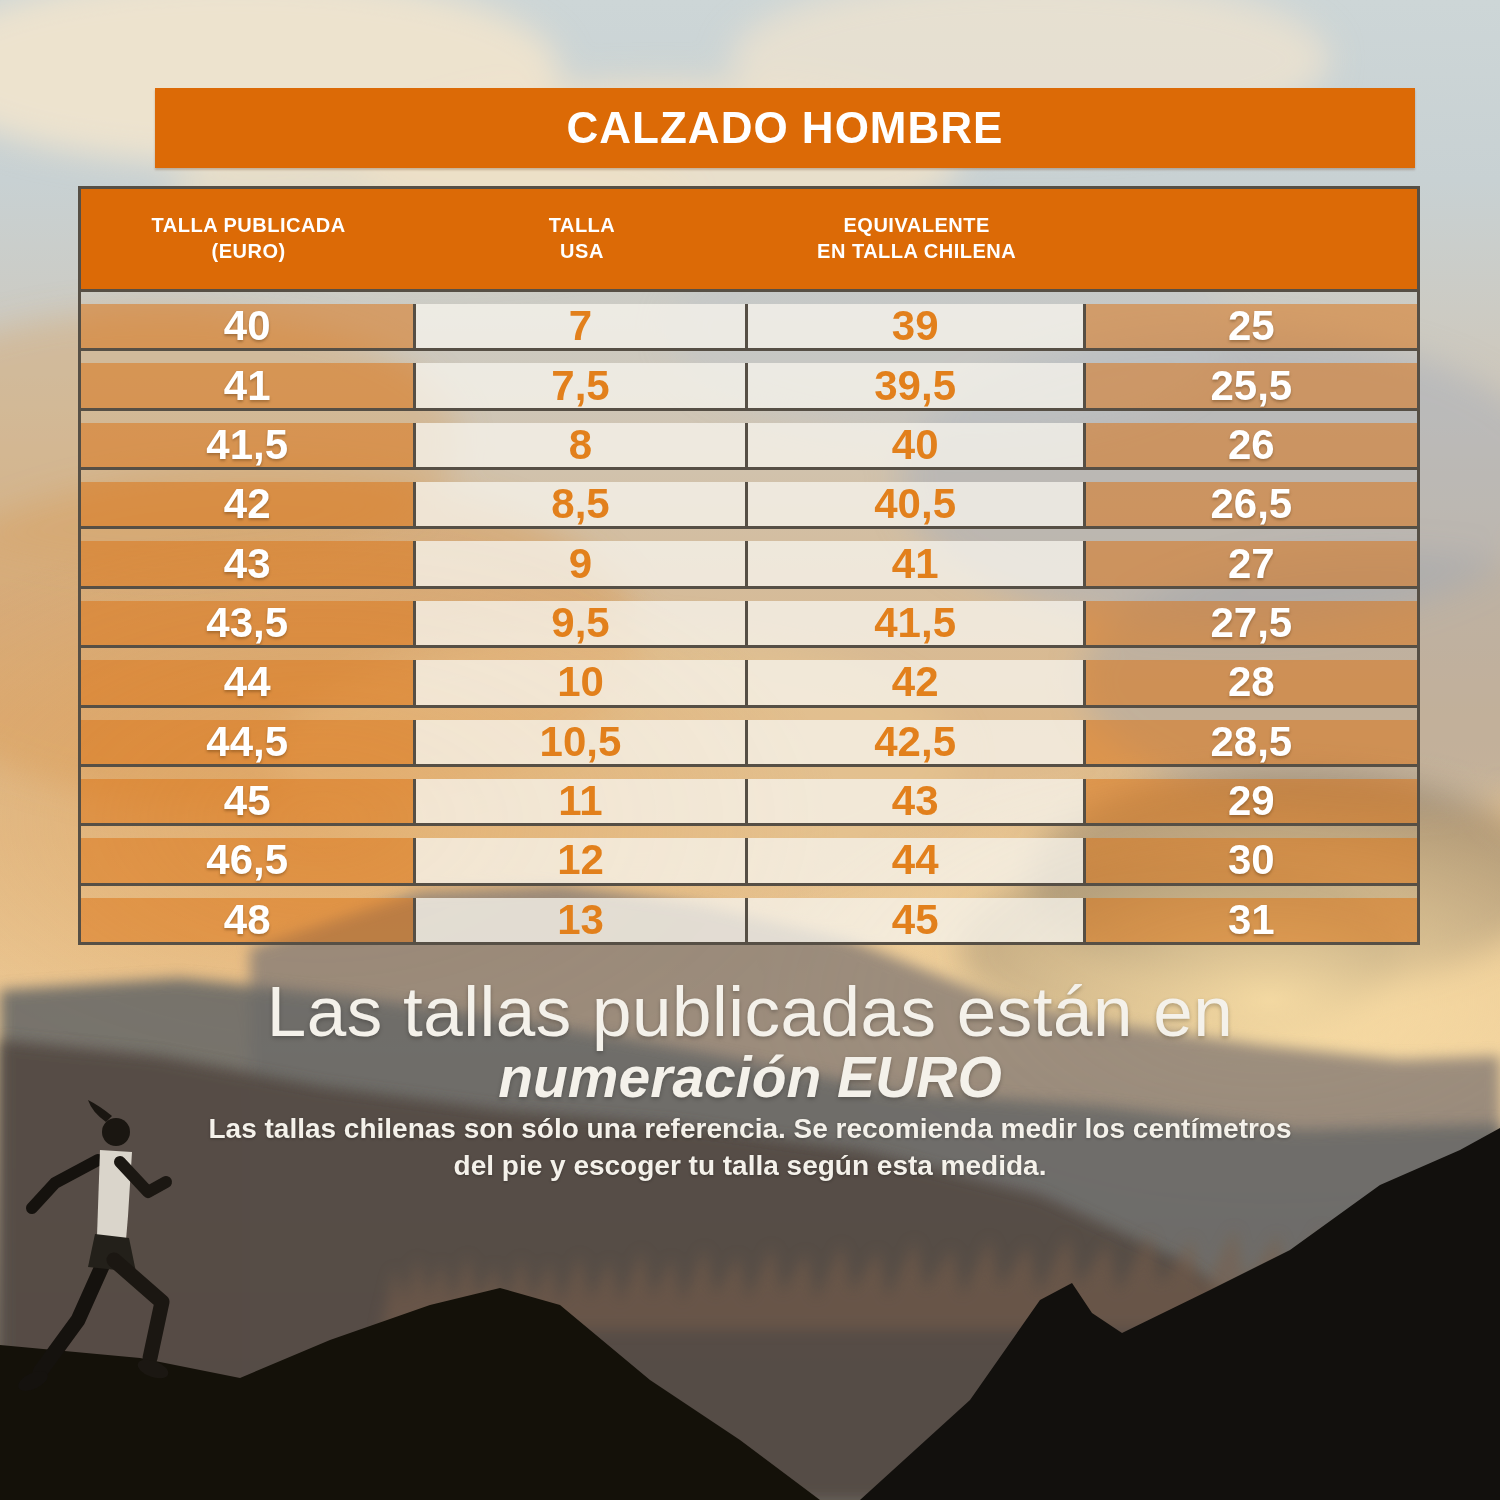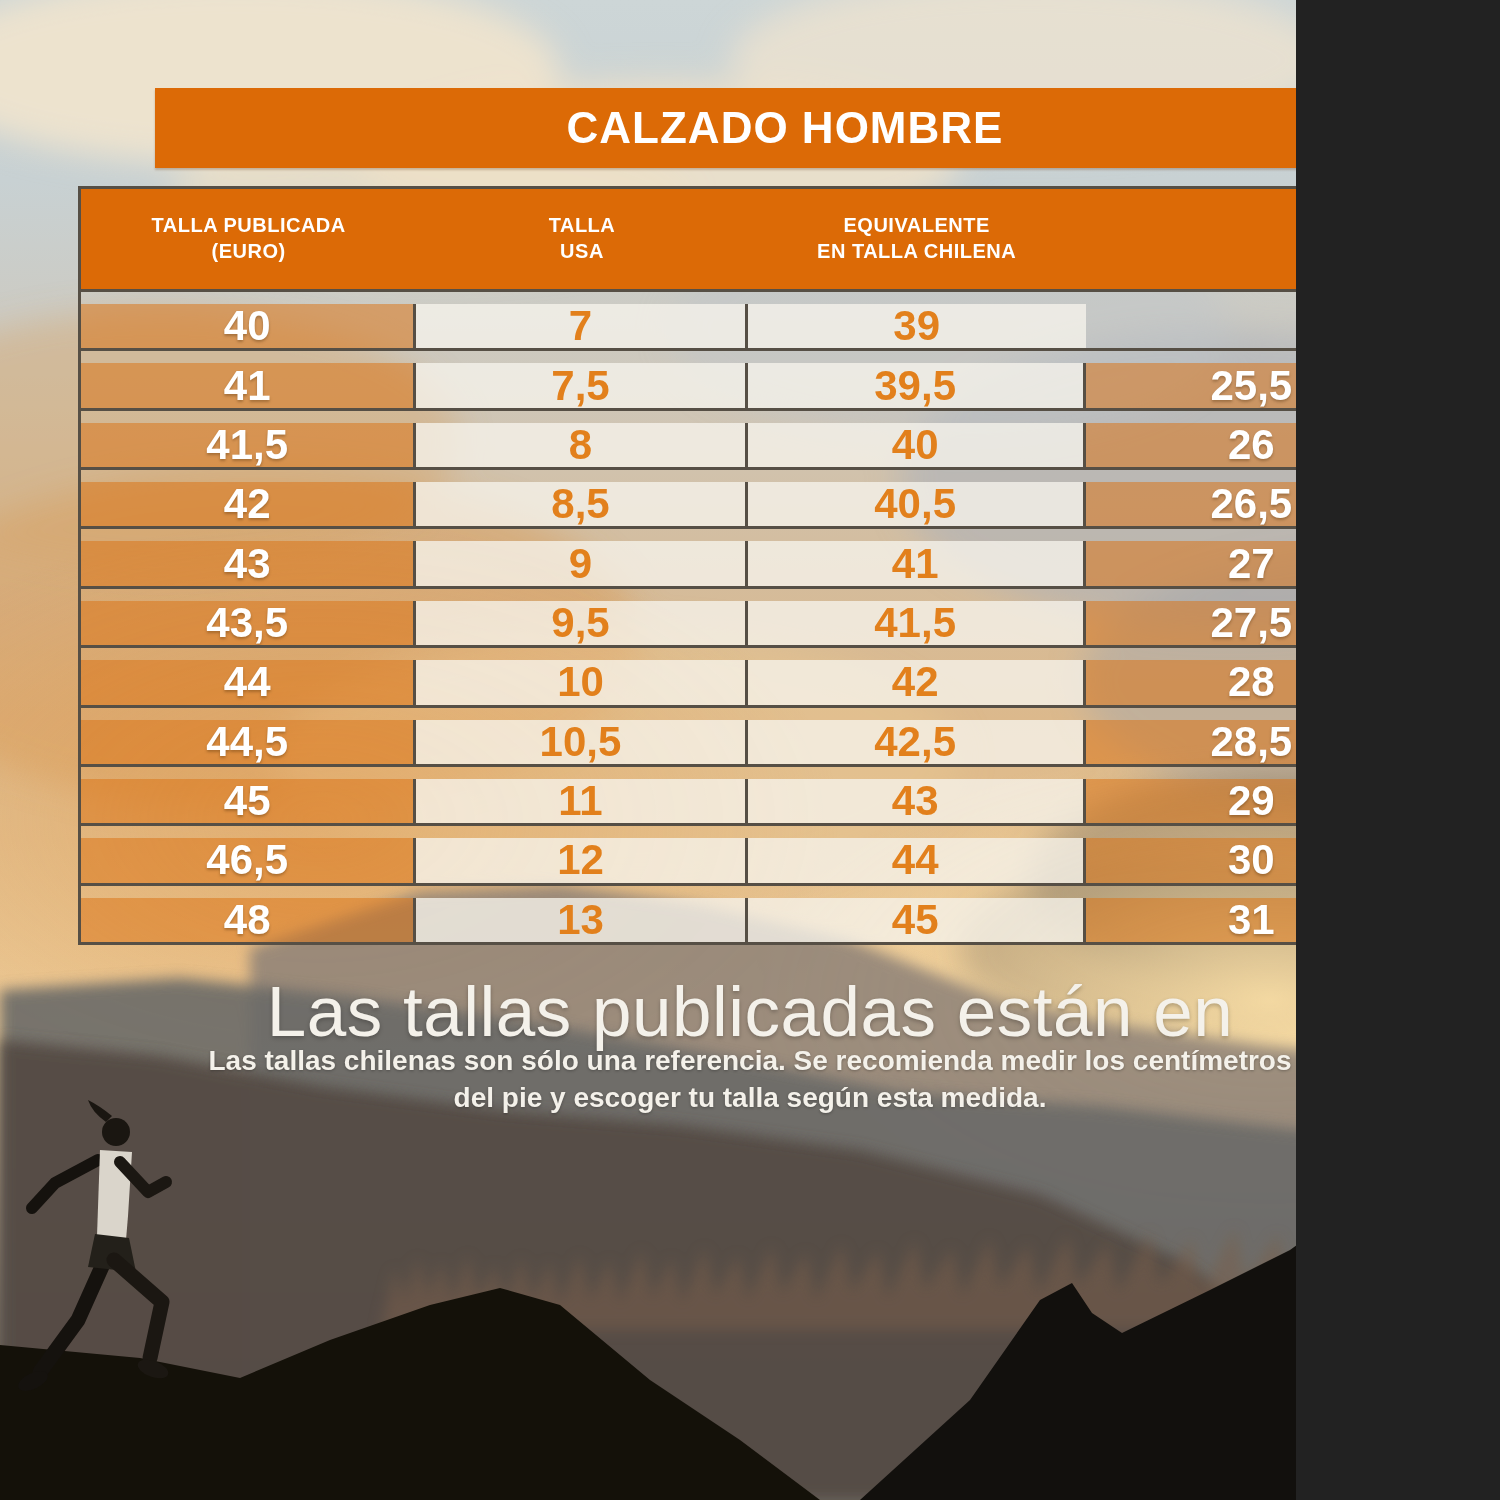--- a/index.html
+++ b/index.html
@@ -1,17 +1,17 @@
 <!DOCTYPE html>
 <html><head>
 <meta charset="utf-8">
 <style>
   html,body{margin:0;padding:0;background:#222;}
   .stage{
-    position:relative;width:1296px;height:1500px;overflow:hidden;
+    position:relative;width:1500px;height:1500px;overflow:hidden;
     font-family:"Liberation Sans",sans-serif;
     background:linear-gradient(180deg,
       #CDD6D7 0%, #C8D1D3 12%, #CEC8BC 25%, #D4BC9C 38%,
       #DCB98C 48%, #E3BE8C 56%, #EAC794 64%, #EFCD9A 70%,
       #C9AA8C 78%, #8A7668 88%, #5A4E44 100%);
   }
   .bg{position:absolute;left:0;top:0;width:1500px;height:1500px;}
   
   .titlebar{
     position:absolute;left:155px;top:88px;width:1260px;height:80px;
@@ -152,20 +152,21 @@
       <div class="hcell">TALLA
 USA</div>
       <div class="hcell">EQUIVALENTE
 EN TALLA CHILENA</div>
     </div>
     <div class="tbody">
         <div class="trow">
           <div class="tcell col0">40</div>
           <div class="tcell col1">7</div>
           <div class="tcell col2">39</div>
+          <div class="tcell col3">25</div>
         </div>
         <div class="trow">
           <div class="tcell col0">41</div>
           <div class="tcell col1">7,5</div>
           <div class="tcell col2">39,5</div>
           <div class="tcell col3">25,5</div>
         </div>
         <div class="trow">
           <div class="tcell col0">41,5</div>
           <div class="tcell col1">8</div>
@@ -218,16 +219,17 @@
           <div class="tcell col0">48</div>
           <div class="tcell col1">13</div>
           <div class="tcell col2">45</div>
           <div class="tcell col3">31</div>
         </div>
       </div>
   </div>
 
   <div class="captions">
     <div class="cap-big">Las tallas publicadas están en</div>
+    <div class="cap-euro">numeración EURO</div>
     <div class="cap-note">Las tallas chilenas son sólo una referencia. Se recomienda medir los centímetros del pie y escoger tu talla según esta medida.</div>
   </div>
 
 </div>
 
 </body></html>

